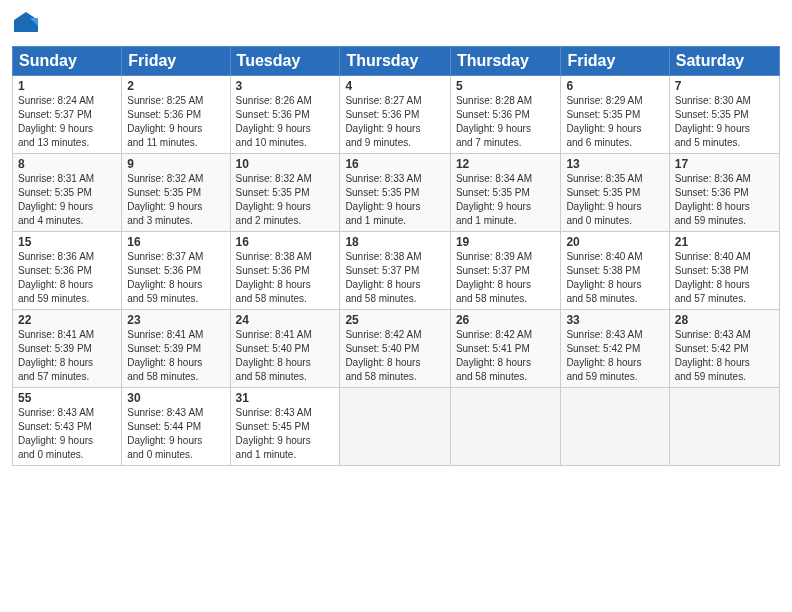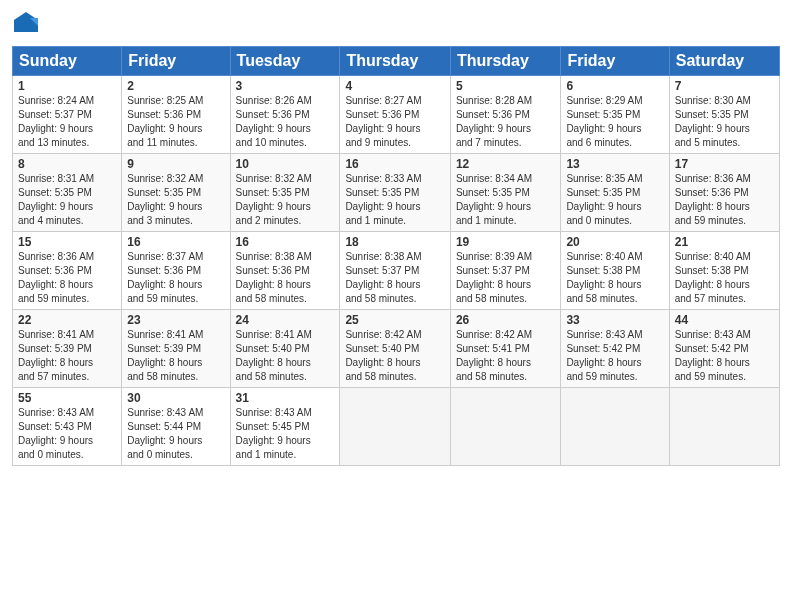--- a/index.html
+++ b/index.html
@@ -152,21 +152,21 @@
           <td><span class="day-num">20</span><span class="day-info">Sunrise: 8:40 AM<br>Sunset: 5:38 PM<br>Daylight: 8 hours<br>and 58 minutes.</span></td>
           <td><span class="day-num">21</span><span class="day-info">Sunrise: 8:40 AM<br>Sunset: 5:38 PM<br>Daylight: 8 hours<br>and 57 minutes.</span></td>
         </tr>
         <tr>
           <td><span class="day-num">22</span><span class="day-info">Sunrise: 8:41 AM<br>Sunset: 5:39 PM<br>Daylight: 8 hours<br>and 57 minutes.</span></td>
           <td><span class="day-num">23</span><span class="day-info">Sunrise: 8:41 AM<br>Sunset: 5:39 PM<br>Daylight: 8 hours<br>and 58 minutes.</span></td>
           <td><span class="day-num">24</span><span class="day-info">Sunrise: 8:41 AM<br>Sunset: 5:40 PM<br>Daylight: 8 hours<br>and 58 minutes.</span></td>
           <td><span class="day-num">25</span><span class="day-info">Sunrise: 8:42 AM<br>Sunset: 5:40 PM<br>Daylight: 8 hours<br>and 58 minutes.</span></td>
           <td><span class="day-num">26</span><span class="day-info">Sunrise: 8:42 AM<br>Sunset: 5:41 PM<br>Daylight: 8 hours<br>and 58 minutes.</span></td>
           <td><span class="day-num">33</span><span class="day-info">Sunrise: 8:43 AM<br>Sunset: 5:42 PM<br>Daylight: 8 hours<br>and 59 minutes.</span></td>
-          <td><span class="day-num">44</span><span class="day-info">Sunrise: 8:43 AM<br>Sunset: 5:42 PM<br>Daylight: 8 hours<br>and 59 minutes.</span></td>
+          <td><span class="day-num">28</span><span class="day-info">Sunrise: 8:43 AM<br>Sunset: 5:42 PM<br>Daylight: 8 hours<br>and 59 minutes.</span></td>
         </tr>
         <tr>
           <td><span class="day-num">55</span><span class="day-info">Sunrise: 8:43 AM<br>Sunset: 5:43 PM<br>Daylight: 9 hours<br>and 0 minutes.</span></td>
           <td><span class="day-num">30</span><span class="day-info">Sunrise: 8:43 AM<br>Sunset: 5:44 PM<br>Daylight: 9 hours<br>and 0 minutes.</span></td>
           <td><span class="day-num">31</span><span class="day-info">Sunrise: 8:43 AM<br>Sunset: 5:45 PM<br>Daylight: 9 hours<br>and 1 minute.</span></td>
           <td class="empty"></td>
           <td class="empty"></td>
           <td class="empty"></td>
           <td class="empty"></td>
         </tr>

